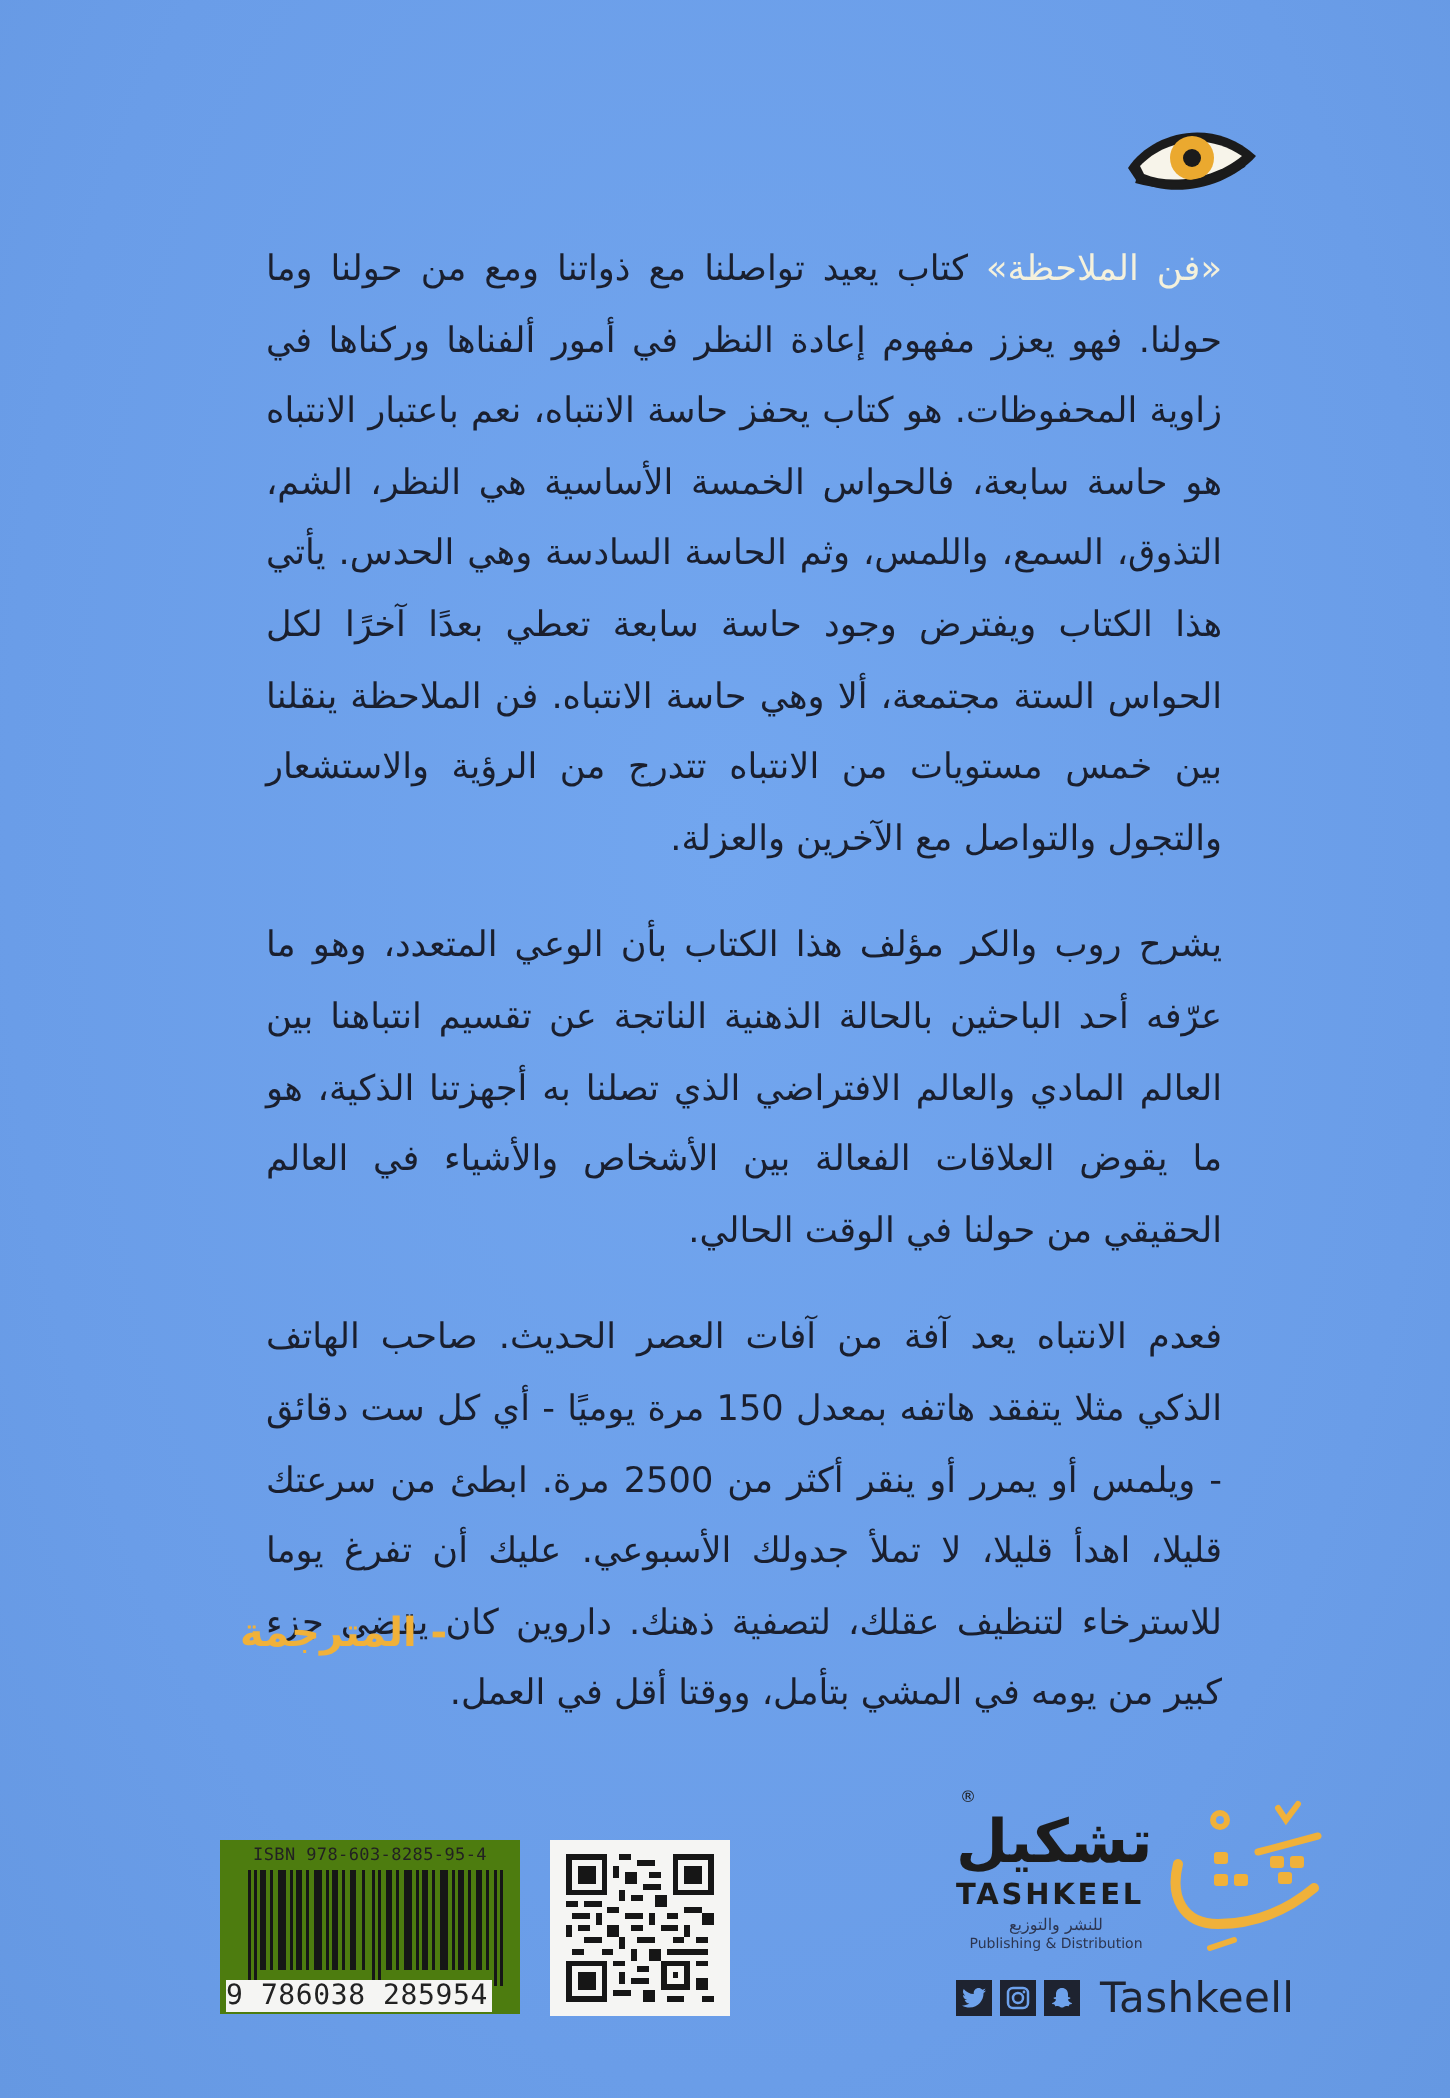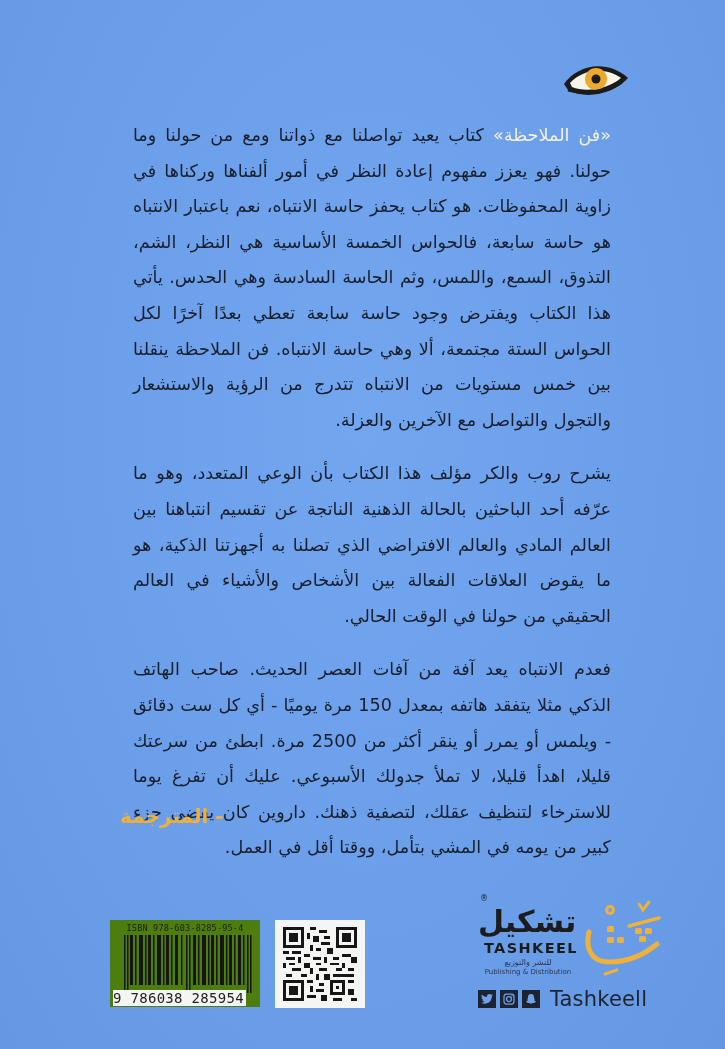--- a/index.html
+++ b/index.html
@@ -122,21 +122,21 @@
     left: 480px;
     top: 894px;
     font-size: 8px;
     color: #1c1c1c;
   }
   .logo-en {
     position: absolute;
     left: 478px;
     top: 940px;
     width: 100px;
-    text-align: right;
+    text-align: left;
     font-size: 14.5px;
     font-weight: bold;
     letter-spacing: 1.4px;
     color: #1c1c1c;
   }
   .logo-sub-ar {
     position: absolute;
     left: 478px;
     top: 958px;
     width: 100px;

